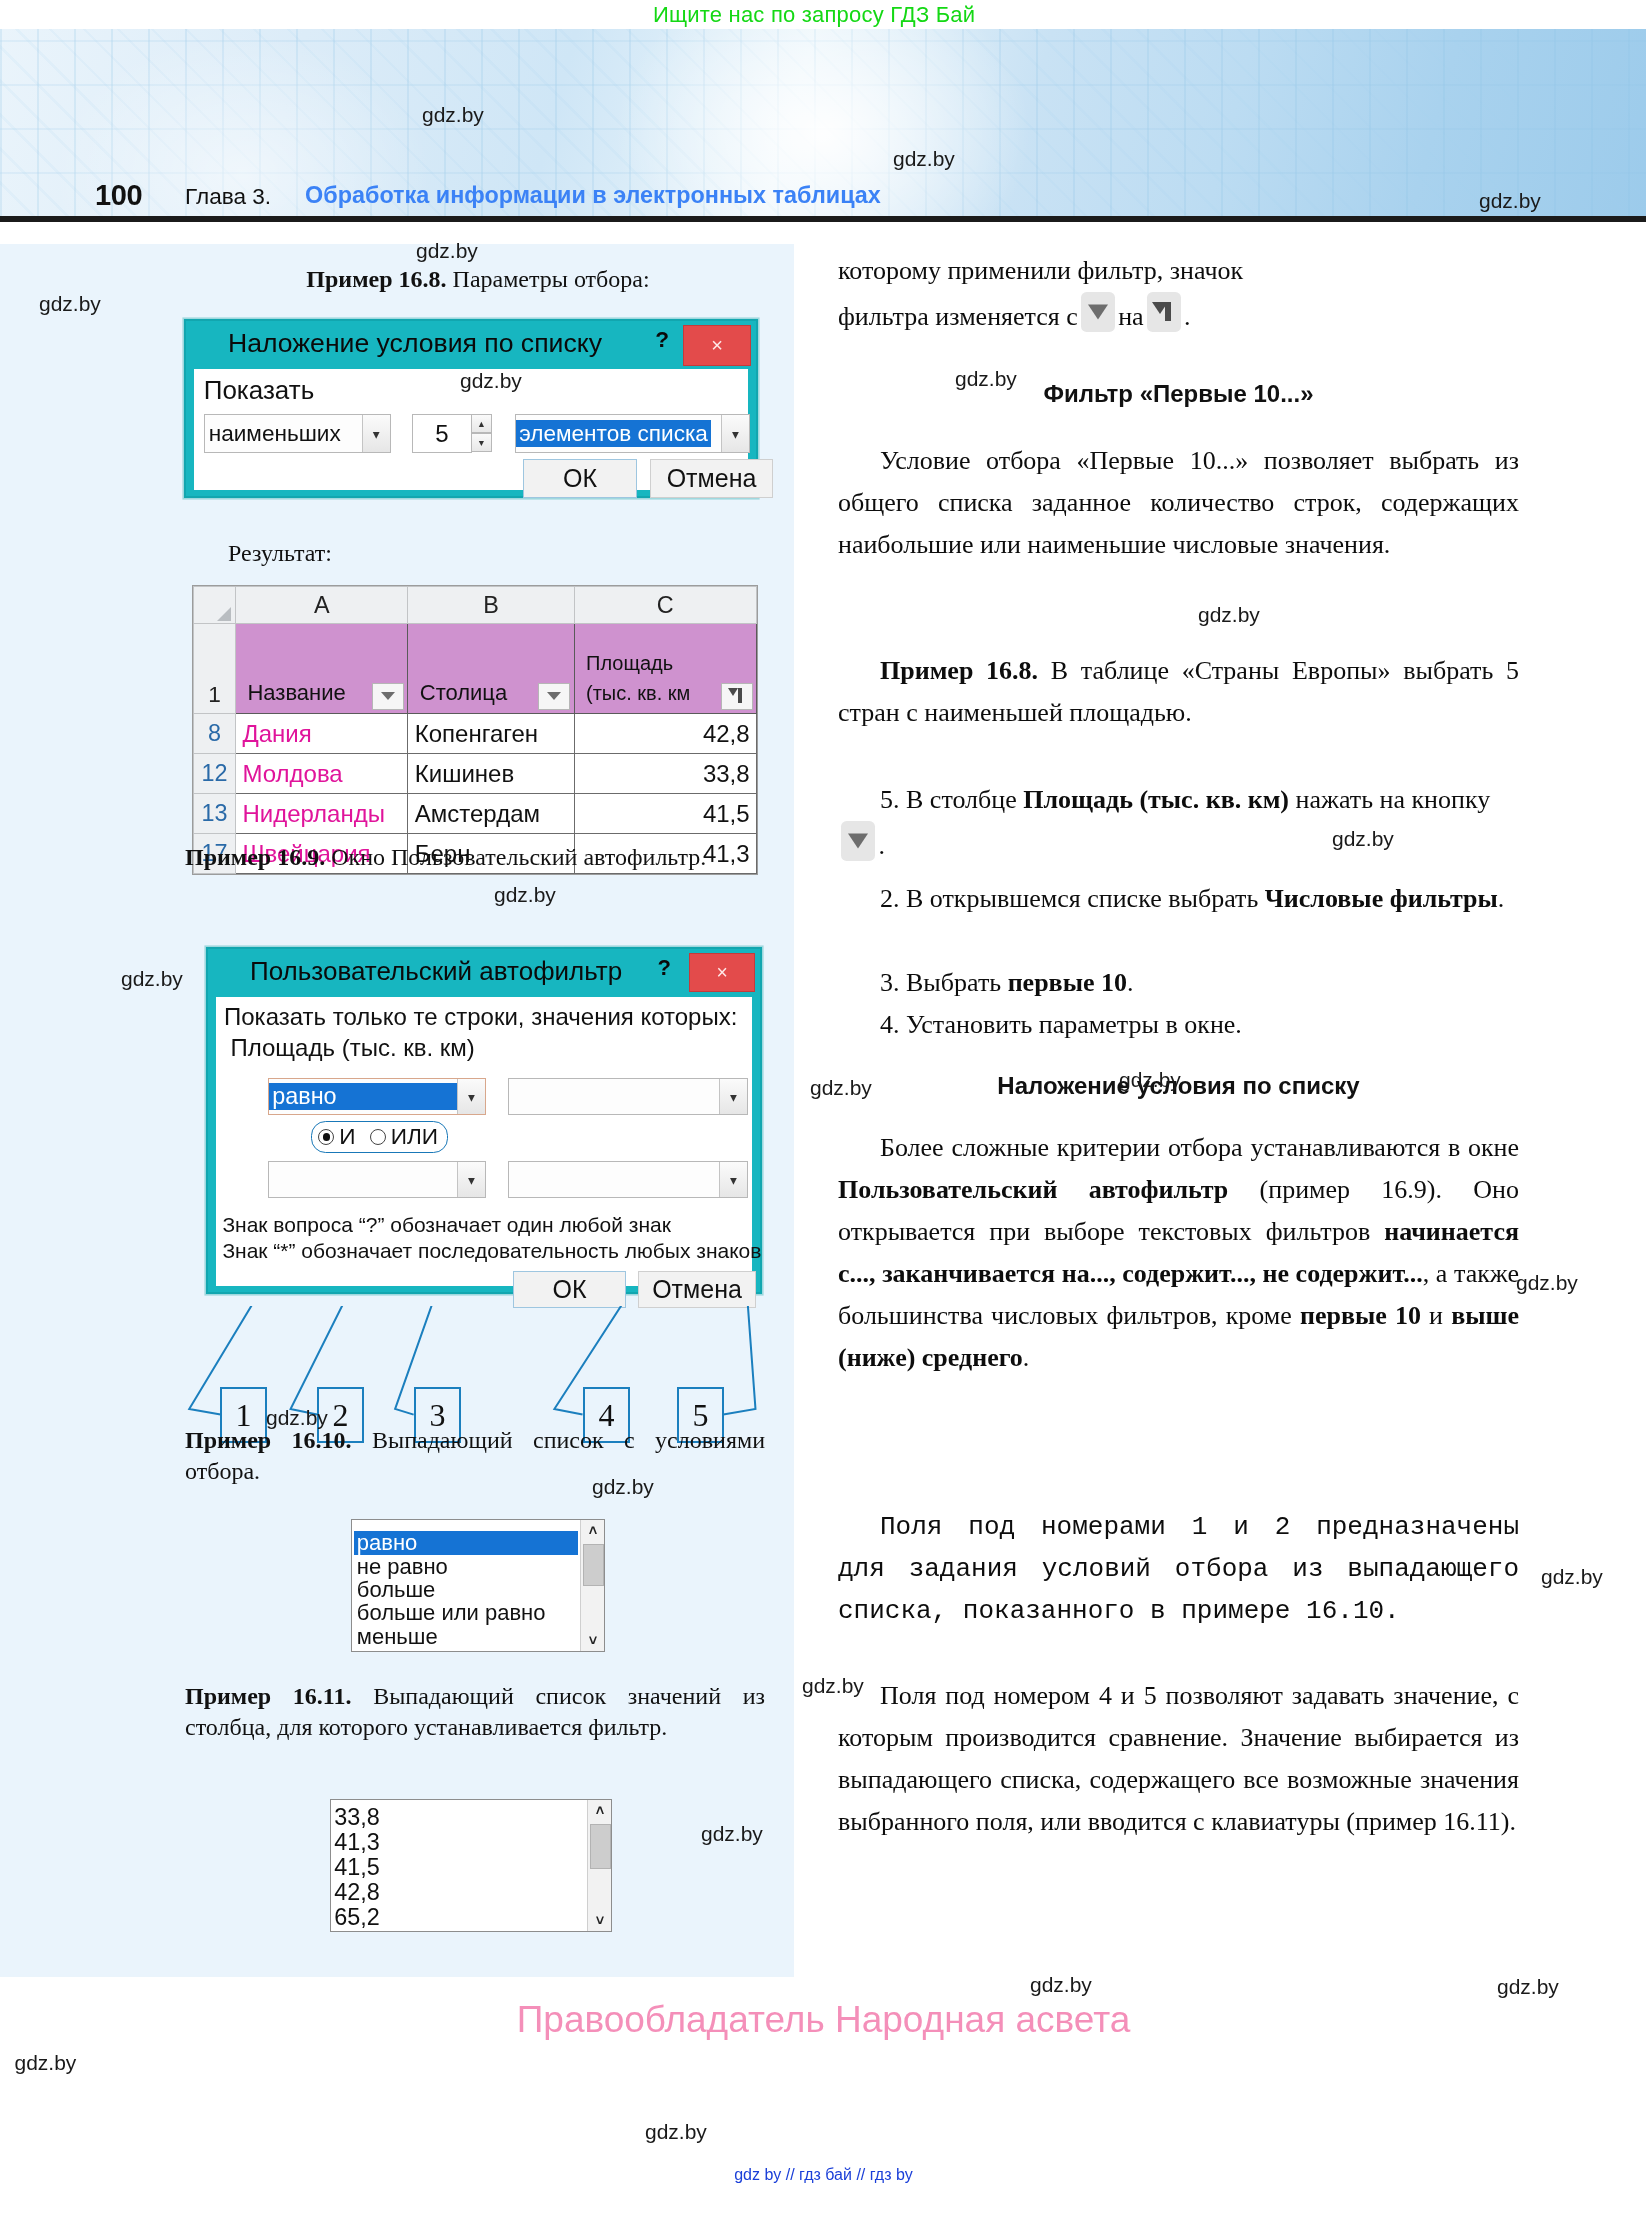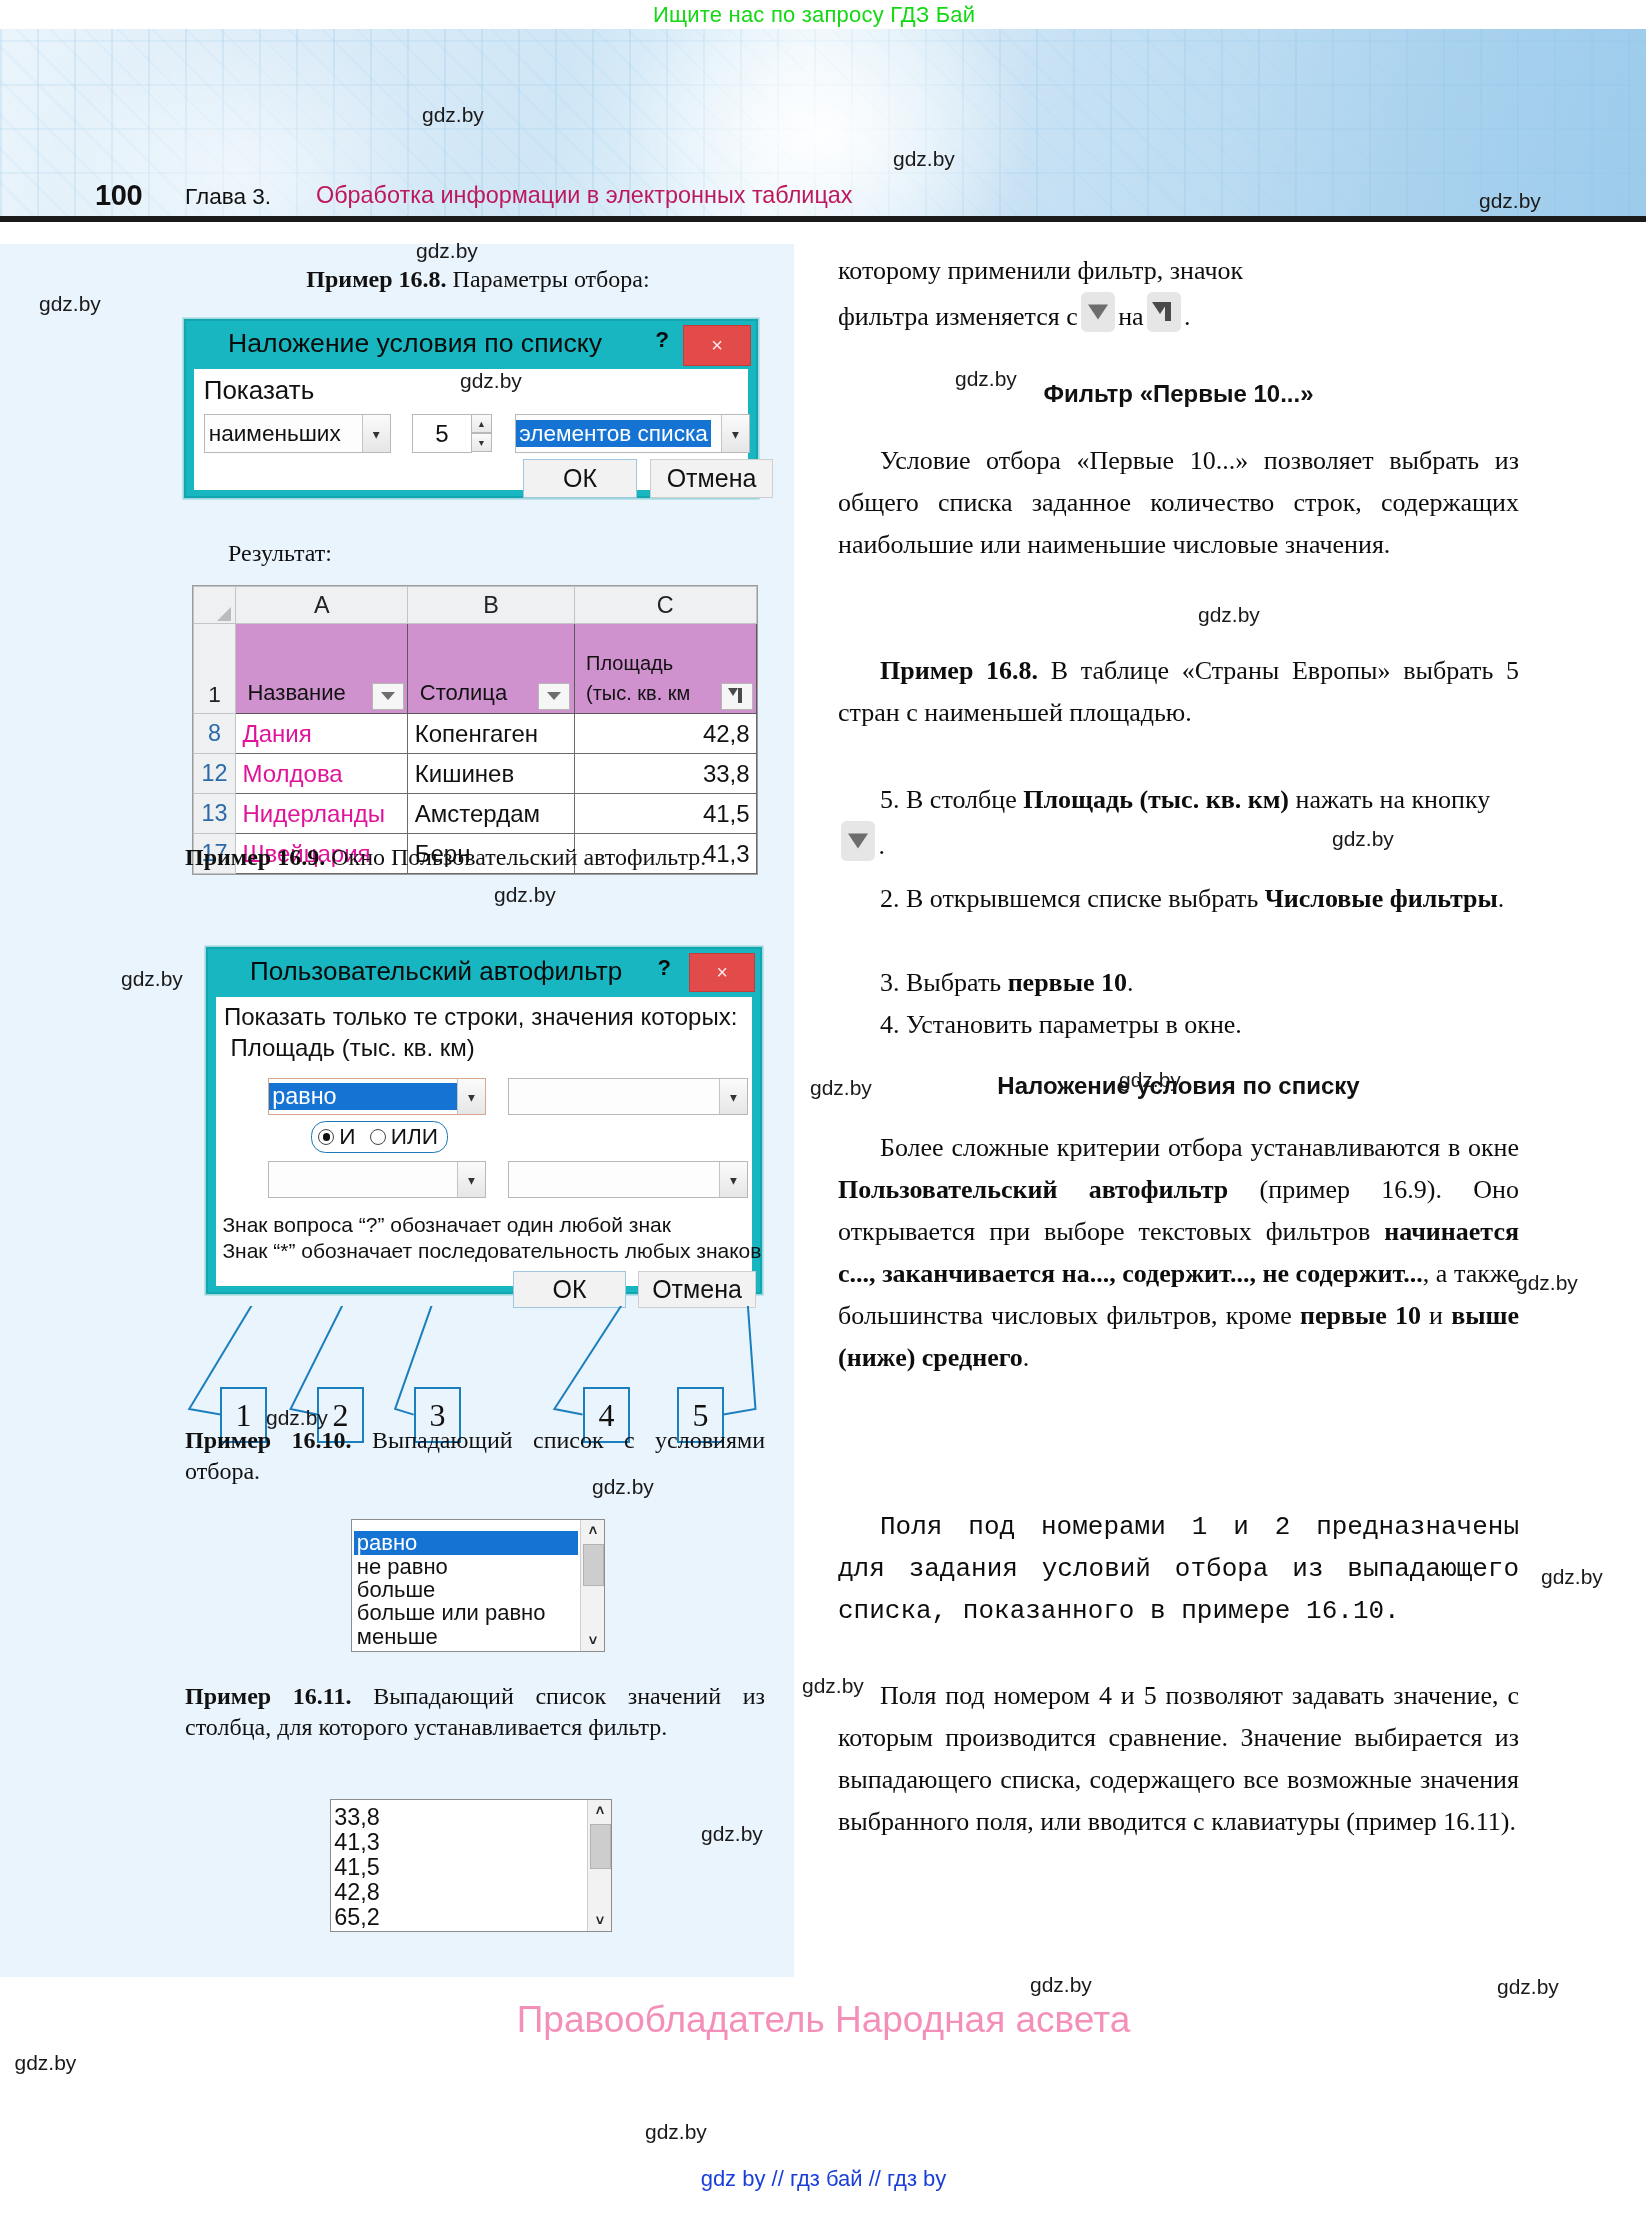--- a/index.html
+++ b/index.html
@@ -53,23 +53,23 @@
     position:absolute;left:95px;top:179px;
     font-family:"Liberation Sans", sans-serif;
     font-size:29px;font-weight:bold;color:#111;letter-spacing:-0.4px;
   }
   #chapter-label{
     position:absolute;left:185px;top:184px;
     font-family:"Liberation Sans", sans-serif;
     font-size:22.6px;font-weight:400;color:#111;
   }
   #chapter-title{
-    position:absolute;left:316px;top:182px;
-    font-family:"Liberation Sans", sans-serif;
-    font-size:23.4px;font-weight:normal;color:#be185d;
+    position:absolute;left:305px;top:182px;
+    font-family:"Liberation Sans", sans-serif;
+    font-size:23.4px;font-weight:bold;color:#3b82f6;
     white-space:nowrap;
   }
   
   #left-panel{
     position:absolute;left:0;top:244px;width:794px;height:1733px;
     background:#eaf4fc;
   }
   
   .cap{
     position:absolute;
@@ -353,21 +353,21 @@
   #dd-values .items{position:absolute;left:3.2px;top:4.8px;right:27px;}
   #dd-values .it{font-size:23.4px;color:#111;height:25px;line-height:25px;}
   
   #footer-brand{
     position:absolute;left:0;top:1999px;width:1647px;text-align:center;
     font-family:"Liberation Sans", sans-serif;
     font-size:37px;color:#f48fb9;white-space:nowrap;
   }
   #footer-links{
     position:absolute;left:0;top:2166px;width:1647px;text-align:center;
-    font-family:"Liberation Sans", sans-serif;font-size:22px;color:#1a3fd8;
+    font-family:"Liberation Sans", sans-serif;font-size:16px;color:#1a3fd8;
   }
   
   .inline-btn{
     display:inline-block;vertical-align:-7.3px;
     width:34px;height:40px;background:#e6e6e6;border-radius:5.6px;
     position:relative;margin:0 3.2px;
   }
   .inline-btn .tri{
     position:absolute;left:50%;top:50%;transform:translate(-50%,-50%);
     width:0;height:0;border-left:10.5px solid transparent;

